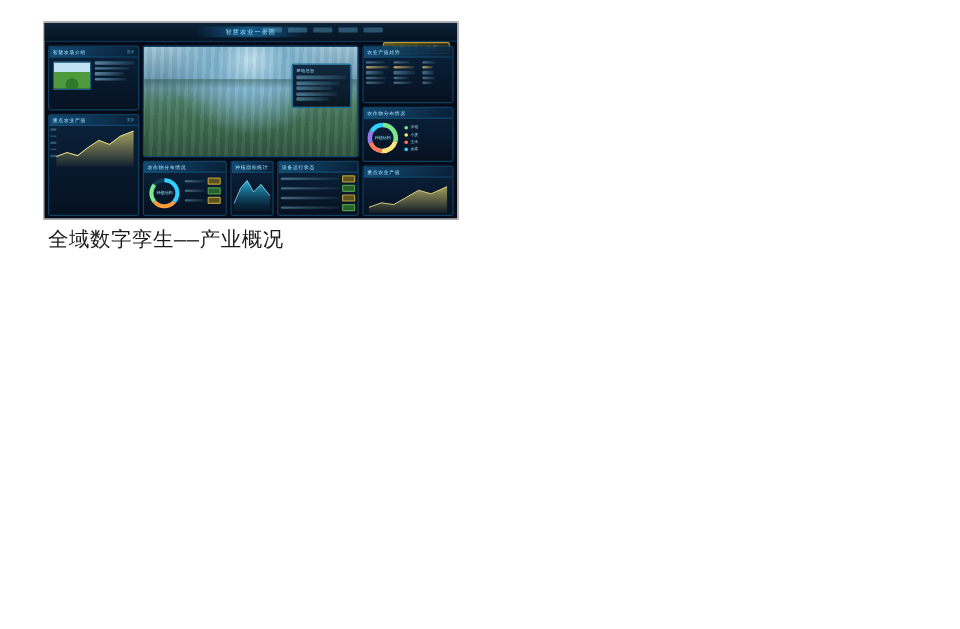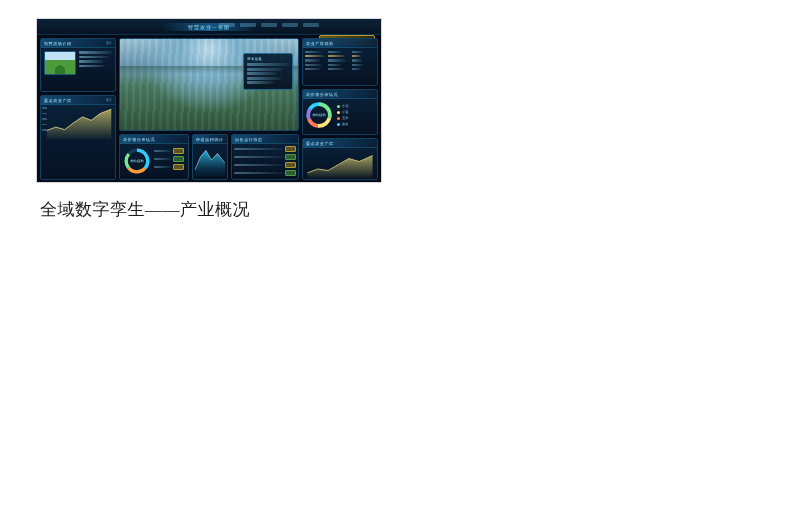--- a/index.html
+++ b/index.html
@@ -19,21 +19,21 @@
     position:absolute;border:1px solid #d8d8d8;
     background:#0a0f1d;overflow:hidden;
   }
   .caption{
     position:absolute;left:0;right:0;
     text-align:center;font-size:17px;color:#1a1a1a;
     letter-spacing:.5px;white-space:nowrap;
   }
   
   #shot-1{left:36px;top:18px;width:344px;height:163px;}
-  #cap-1{top:198px;left:10px;width:390px;text-align:left;padding-left:30px;box-sizing:border-box;}
+  #cap-1{top:188px;left:10px;width:390px;text-align:left;padding-left:30px;box-sizing:border-box;font-family:Liberation Mono, monospace;}
 
   
   .p1{background:#050b18;color:#7fd4e8;font-family:"Liberation Sans",sans-serif;}
   .p1-top{
     height:15px;background:linear-gradient(180deg,#0b2238 0%,#061424 100%);
     display:flex;align-items:center;justify-content:center;position:relative;
     border-bottom:1px solid #0e3350;
   }
   .p1-title{
     font-size:5px;color:#8fe6ff;letter-spacing:1px;

